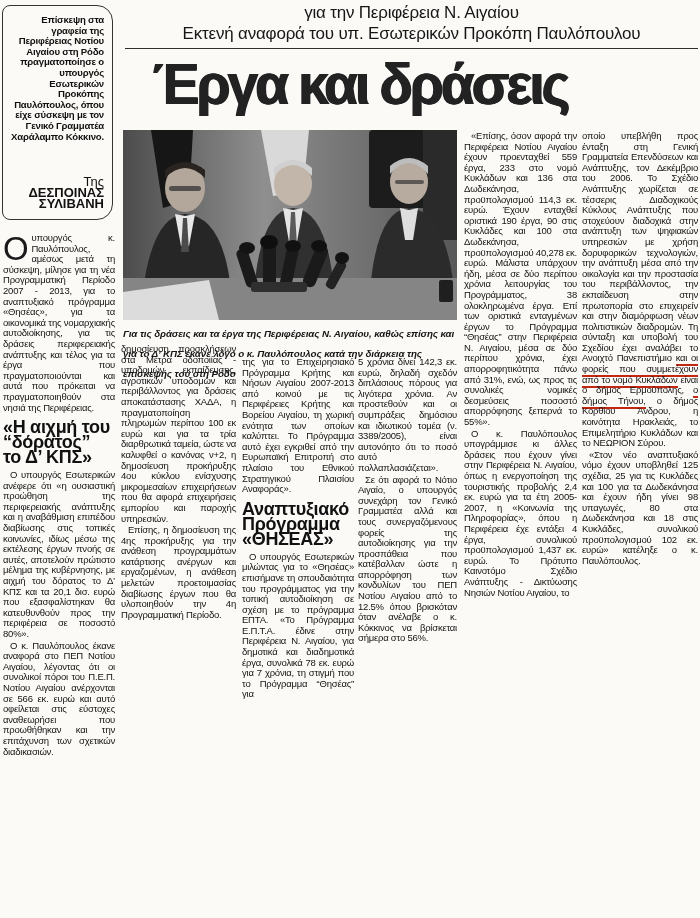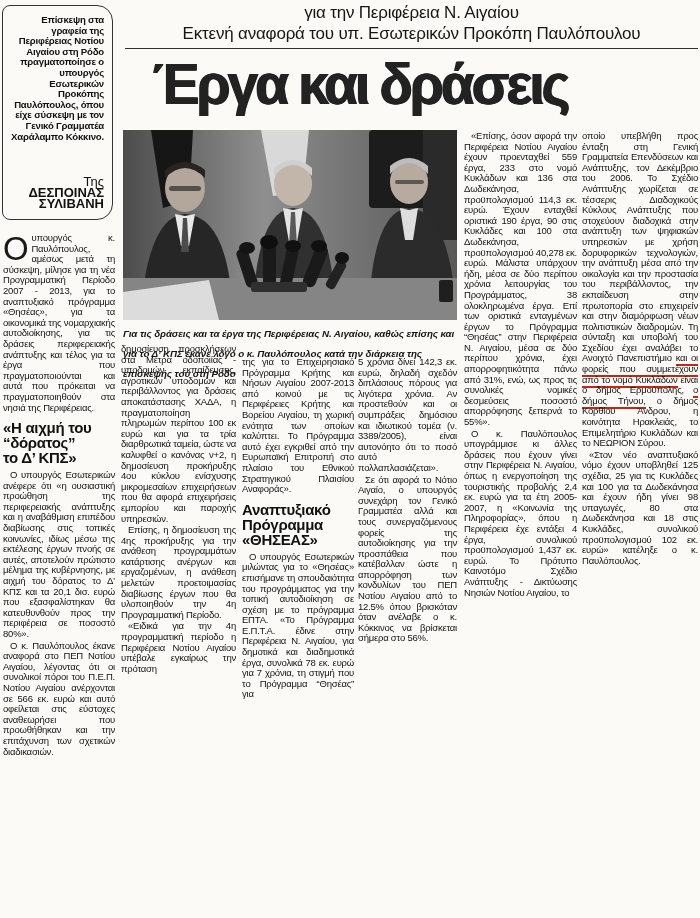--- a/index.html
+++ b/index.html
@@ -58,21 +58,21 @@
   .col-2{left:121px;top:344px;width:115px;height:559px;}
   .col-3{left:242px;top:357px;width:112px;height:559px;}
   .col-4{left:358px;top:357px;width:99px;height:559px;}
   .col-5{left:464px;top:131px;width:113px;height:785px;}
   .col-6{left:582px;top:131px;width:116px;height:785px;}
   .dropcap{
     float:left;font-size:33px;line-height:29px;padding:1px 3px 0 0;
     font-weight:400;color:#1a1a1a;
   }
   .subhead{
-    font-weight:700;font-size:15px;line-height:15px;text-align:left;
+    font-weight:700;font-size:18px;line-height:15px;text-align:left;
     margin:7px 0 5px 0;letter-spacing:-0.3px;color:#111;
   }
   .red-underline{
     border-bottom:2.2px solid #c32712;padding-bottom:1px;
   }
 </style>
 </head>
 <body>
 
 <div class="kicker">
@@ -159,21 +159,20 @@
     <div>“δόρατος”</div>
     <div>το Δ’ ΚΠΣ»</div>
   </div>
   <p class="ind">Ο υπουργός Εσωτερικών ανέφερε ότι «η ουσιαστική προώθηση της περιφερειακής ανάπτυξης και η αναβάθμιση επιπέδου διαβίωσης στις τοπικές κοινωνίες, ιδίως μέσω της εκτέλεσης έργων πνοής σε αυτές, αποτελούν πρώτιστο μέλημα της κυβέρνησης, με αιχμή του δόρατος το Δ’ ΚΠΣ και τα 20,1 δισ. ευρώ που εξασφαλίστηκαν θα κατευθυνθούν προς την περιφέρεια σε ποσοστό 80%».</p>
   <p class="ind">Ο κ. Παυλόπουλος έκανε αναφορά στο ΠΕΠ Νοτίου Αιγαίου, λέγοντας ότι οι συνολικοί πόροι του Π.Ε.Π. Νοτίου Αιγαίου ανέρχονται σε 566 εκ. ευρώ και αυτό οφείλεται στις εύστοχες αναθεωρήσει που προωθήθηκαν και την επιτάχυνση των σχετικών διαδικασιών.</p>
 </div>
 
 <div class="col col-2">
   <p>δημοσίευση προσκλήσεων στα Μέτρα οδοποιίας - υποδομών, εκπαίδευσης, αγροτικών υποδομών και περιβάλλοντος για δράσεις αποκατάστασης ΧΑΔΑ, η πραγματοποίηση πληρωμών περίπου 100 εκ ευρώ και για τα τρία διαρθρωτικά ταμεία, ώστε να καλυφθεί ο κανόνας ν+2, η δημοσίευση προκήρυξης 4ου κύκλου ενίσχυσης μικρομεσαίων επιχειρήσεων που θα αφορά επιχειρήσεις εμπορίου και παροχής υπηρεσιών.</p>
   <p class="ind">Επίσης, η δημοσίευση της 4ης προκήρυξης για την ανάθεση προγραμμάτων κατάρτισης ανέργων και εργαζομένων, η ανάθεση μελετών προετοιμασίας διαβίωσης έργων που θα υλοποιηθούν την 4η Προγραμματική Περίοδο.</p>
-  <p class="ind">«Ειδικά για την 4η προγραμματική περίοδο η Περιφέρεια Νοτίου Αιγαίου υπέβαλε εγκαίρως την πρόταση</p>
 </div>
 
 <div class="col col-3">
   <p>της για το Επιχειρησιακό Πρόγραμμα Κρήτης και Νήσων Αιγαίου 2007-2013 από κοινού με τις Περιφέρειες Κρήτης και Βορείου Αιγαίου, τη χωρική ενότητα των οποίων καλύπτει. Το Πρόγραμμα αυτό έχει εγκριθεί από την Ευρωπαϊκή Επιτροπή στο πλαίσιο του Εθνικού Στρατηγικού Πλαισίου Αναφοράς».</p>
   <div class="subhead">
     <div>Αναπτυξιακό</div>
     <div>Πρόγραμμα</div>
     <div>«ΘΗΣΕΑΣ»</div>
   </div>
   <p class="ind">Ο υπουργός Εσωτερικών μιλώντας για το «Θησέας» επισήμανε τη σπουδαιότητα του προγράμματος για την τοπική αυτοδιοίκηση σε σχέση με το πρόγραμμα ΕΠΤΑ. «Το Πρόγραμμα Ε.Π.Τ.Α. έδινε στην Περιφέρεια Ν. Αιγαίου, για δημοτικά και διαδημοτικά έργα, συνολικά 78 εκ. ευρώ για 7 χρόνια, τη στιγμή που το Πρόγραμμα “Θησέας” για</p>

